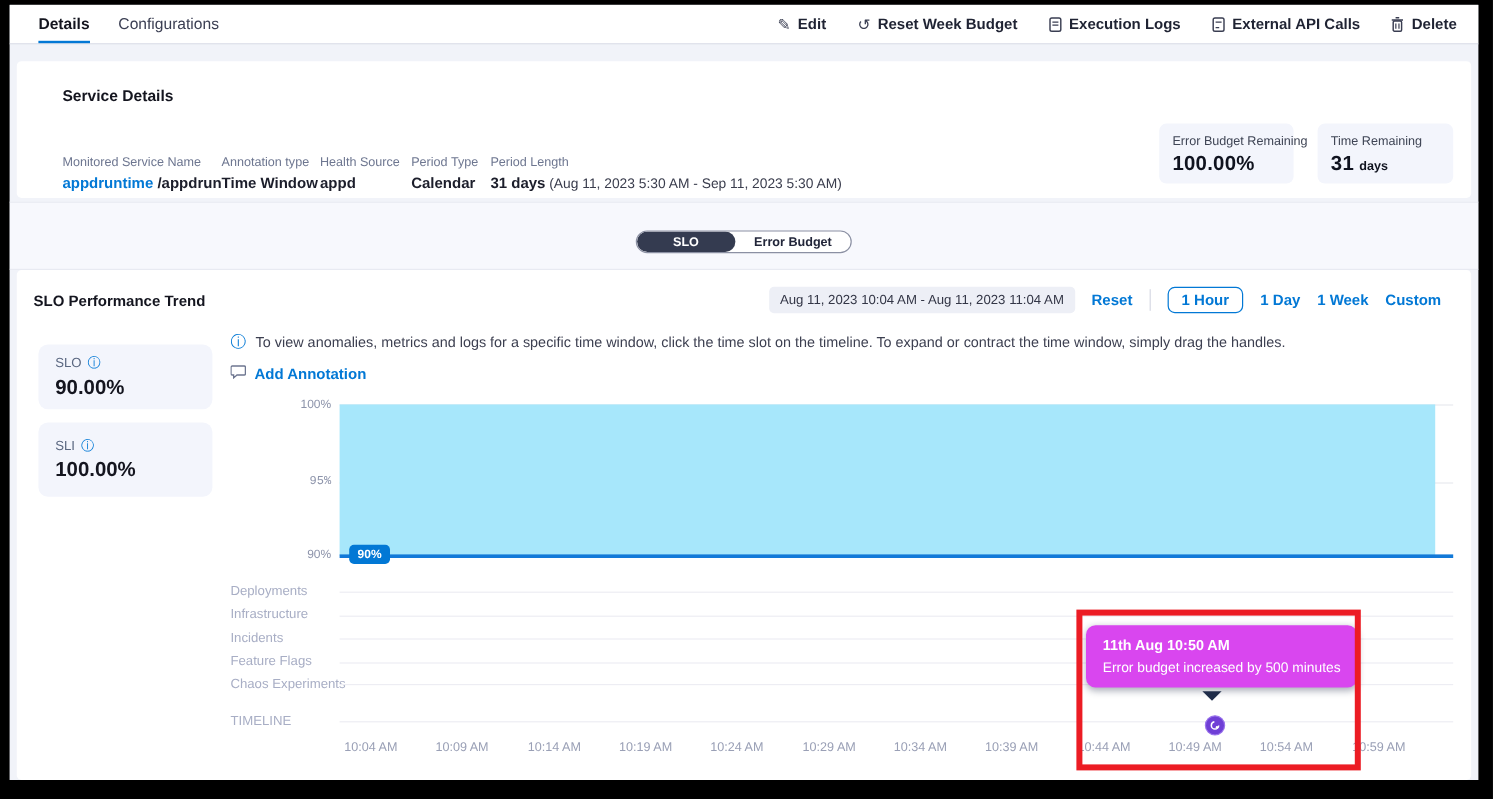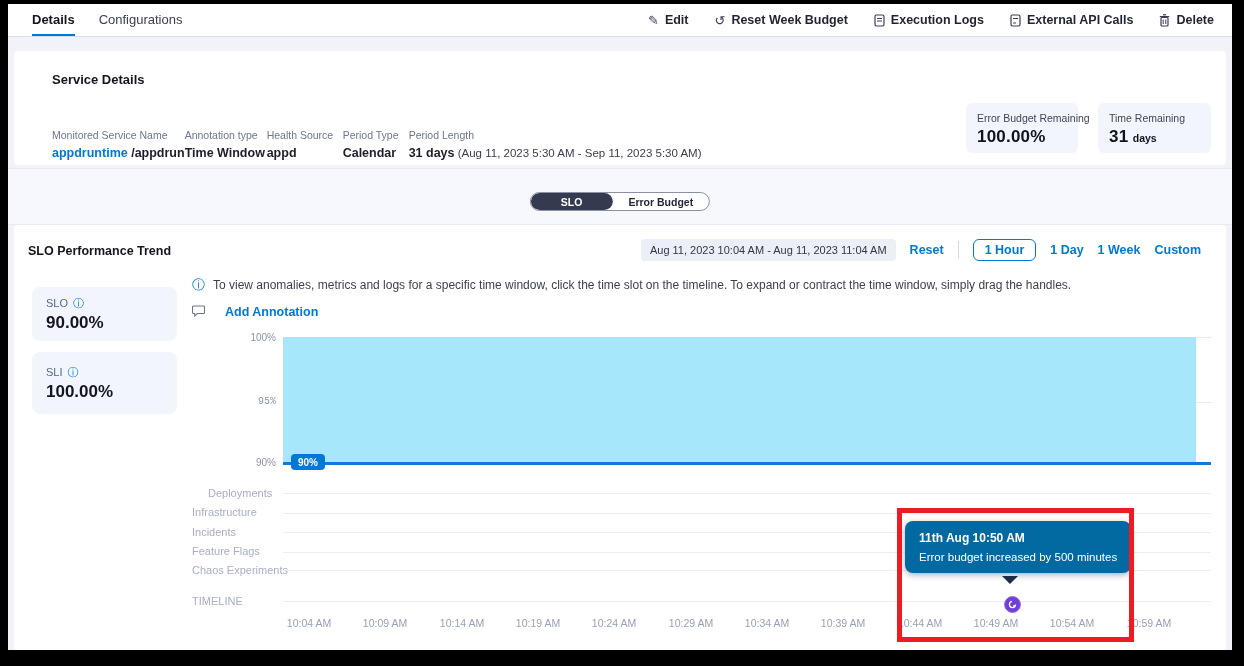--- a/index.html
+++ b/index.html
@@ -38,40 +38,40 @@
   
   .trend-title{font-size:12.5px;font-weight:bold;color:#14151f;}
   .controls{position:absolute;display:flex;align-items:center;gap:14px;}
   .datechip{background:#edeff6;border-radius:4px;padding:5px 9px;font-size:11px;color:#333646;white-space:nowrap;cursor:pointer;}
   .bluelink{color:#0278d5;font-size:12.5px;font-weight:bold;cursor:pointer;white-space:nowrap;}
   .vdiv{width:1px;height:18px;background:#d6d9e4;}
   .rangebtn{border:1.5px solid #0278d5;border-radius:6px;padding:3px 11px;}
 
   .inforow{display:flex;align-items:flex-start;gap:8px;font-size:12px;color:#3c3f50;}
   .infoicon{color:#0278d5;font-size:13px;line-height:13px;}
-  .annolink{display:flex;align-items:center;gap:20px;}
+  .annolink{display:flex;align-items:center;gap:7px;}
 
   .bigcard{position:absolute;background:#f3f5fc;border-radius:8px;padding:10px 14px;box-sizing:border-box;}
   .bigcard .blabel{font-size:11px;color:#5a6780;display:flex;align-items:center;gap:5px;margin-bottom:4px;}
   .bigcard .bvalue{font-size:17px;font-weight:bold;color:#14151f;}
   .iicon{color:#0278d5;font-size:11px;line-height:11px;}
 
   
   .ytick{position:absolute;width:40px;text-align:right;font-size:10px;color:#8c93aa;}
   .gridline{position:absolute;height:1px;background:#e8e9ef;}
   .areafill{position:absolute;background:#a7e7fb;}
   .objline{position:absolute;height:3px;background:#1279d8;}
   .objbadge{position:absolute;background:#0278d5;color:#fff;font-size:10px;font-weight:bold;border-radius:4px;padding:2.5px 7px;}
   .lane-label{position:absolute;font-size:11px;color:#a8aec5;white-space:nowrap;}
   .lane-line{position:absolute;height:1px;background:#ededf3;}
   .xlabel{position:absolute;width:70px;text-align:center;font-size:10.5px;color:#9aa0b6;white-space:nowrap;}
 
   
   .hlbox{position:absolute;border:5px solid #ec1c24;box-sizing:border-box;pointer-events:none;z-index:40;}
-  .tooltip{position:absolute;background:#0369a1;color:#fff;border-radius:8px;padding:10px 14px;z-index:30;box-shadow:0 2px 6px rgba(20,30,60,.35);}
+  .tooltip{position:absolute;background:#d946ef;color:#fff;border-radius:8px;padding:10px 14px;z-index:30;box-shadow:0 2px 6px rgba(20,30,60,.35);}
   .tooltip .t1{font-size:12px;font-weight:600;margin-bottom:6px;white-space:nowrap;}
   .tooltip .t2{font-size:11.5px;white-space:nowrap;}
   .tooltip-arrow{position:absolute;width:0;height:0;border:8px solid transparent;border-top-color:#1f2c49;z-index:30;}
   .annicon{position:absolute;width:15px;height:15px;border-radius:50%;background:#6f3fd6;border:1.5px solid #9a74ec;box-sizing:content-box;display:flex;align-items:center;justify-content:center;z-index:31;cursor:pointer;}
 </style>
 </head>
 <body>
 
 <div class="page">
 
@@ -217,21 +217,21 @@
   <div class="ytick" style="left:228px;top:328px;">100%</div>
   <div class="ytick" style="left:228px;top:392px;font-family:Liberation Mono, monospace;">95%</div>
   <div class="ytick" style="left:228px;top:453px;">90%</div>
 
   <div class="gridline" style="left:275px;top:333px;width:928px;"></div>
   <div class="gridline" style="left:275px;top:398px;width:928px;"></div>
   <div class="areafill" style="left:275px;top:333px;width:913px;height:126px;"></div>
   <div class="objline" style="left:275px;top:458px;width:928px;"></div>
   <div class="objbadge" style="left:283px;top:450px;">90%</div>
 
-  <div class="lane-label" style="left:200px;top:483px;">Deployments</div>
+  <div class="lane-label" style="left:184px;top:483px;">Deployments</div>
   <div class="lane-line" style="left:275px;top:489px;width:928px;"></div>
   <div class="lane-label" style="left:184px;top:502px;">Infrastructure</div>
   <div class="lane-line" style="left:275px;top:509px;width:928px;"></div>
   <div class="lane-label" style="left:184px;top:522px;">Incidents</div>
   <div class="lane-line" style="left:275px;top:528px;width:928px;"></div>
   <div class="lane-label" style="left:184px;top:541px;">Feature Flags</div>
   <div class="lane-line" style="left:275px;top:548px;width:928px;"></div>
   <div class="lane-label" style="left:184px;top:560px;">Chaos Experiments</div>
   <div class="lane-line" style="left:275px;top:566px;width:928px;"></div>
 

